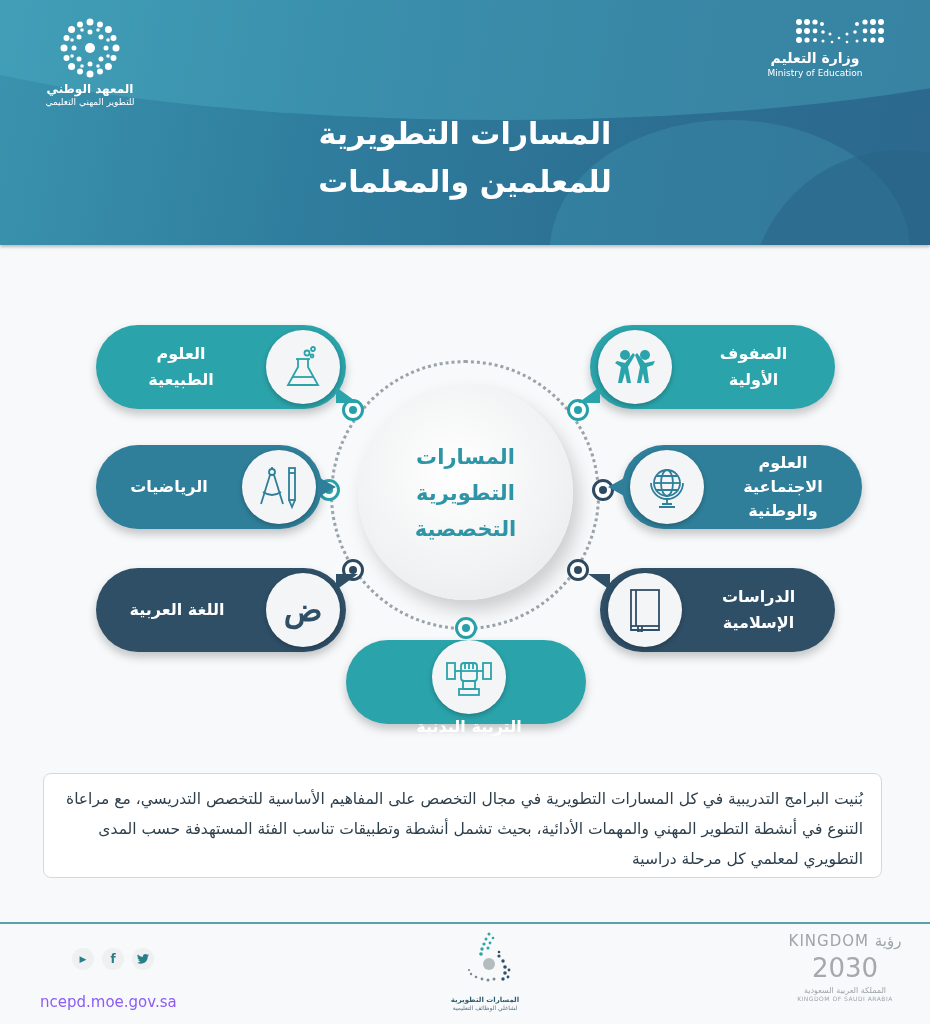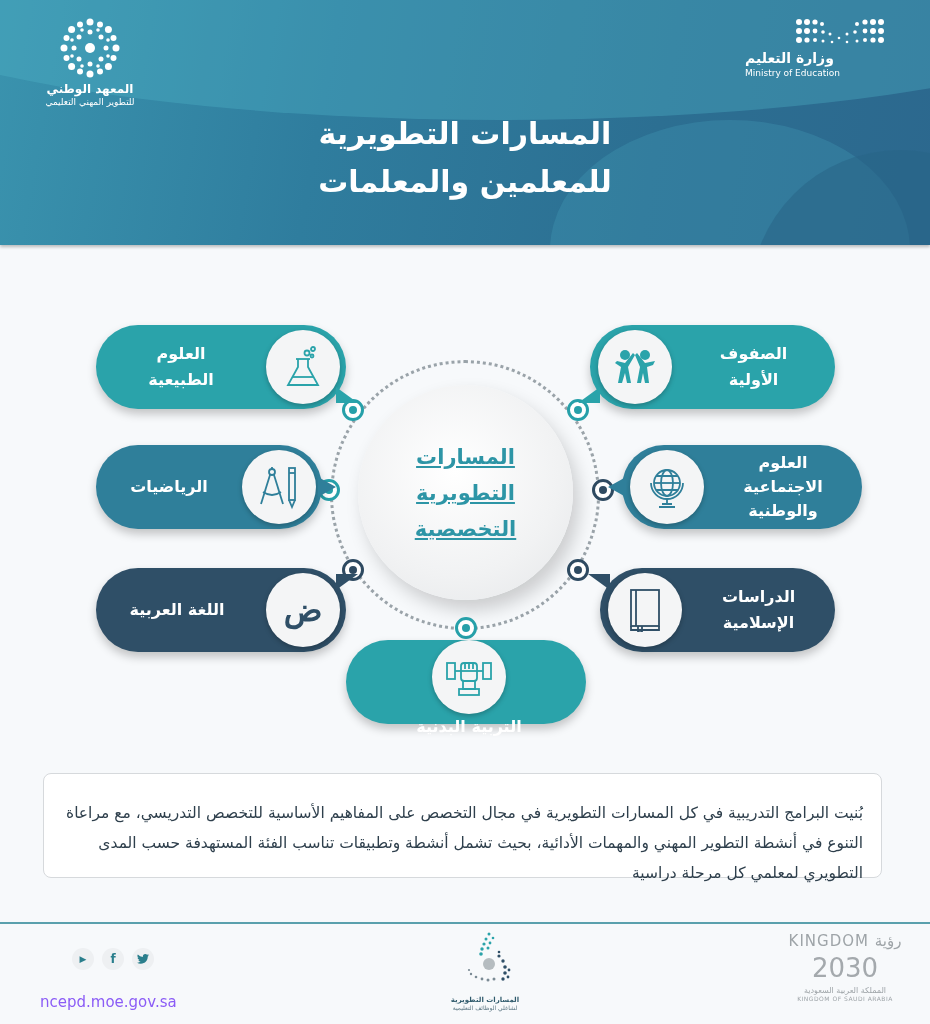--- a/index.html
+++ b/index.html
@@ -24,41 +24,41 @@
   .header .wave3 {
     position: absolute; left: 550px; top: 120px; width: 360px; height: 260px;
     border-radius: 50%; background: rgba(70,160,185,0.3);
   }
 
   .ncepd-logo { position: absolute; left: 35px; top: 18px; width: 110px; text-align: center; color: #fff; }
   .ncepd-logo svg { display: block; margin: 0 auto; }
   .ncepd-logo .l1 { font-size: 12px; font-weight: bold; margin-top: 4px; }
   .ncepd-logo .l2 { font-size: 9px; margin-top: 1px; }
 
-  .moe-logo { position: absolute; left: 745px; top: 18px; width: 140px; color: #fff; text-align: left; }
+  .moe-logo { position: absolute; left: 745px; top: 18px; width: 140px; color: #fff; text-align: center; }
   .moe-logo svg { display: block; margin-left: auto; }
   .moe-logo .ar { font-size: 14px; font-weight: bold; margin-top: 4px; }
   .moe-logo .en { font-size: 9px; margin-top: 2px; }
 
   .main-title {
     position: absolute; left: 240px; width: 450px; top: 110px;
     color: #fff; font-weight: bold; text-align: center; font-size: 30px; line-height: 48px;
     font-family: "DejaVu Sans", sans-serif;
   }
   .orbit {
     position: absolute; left: 330px; top: 360px; width: 270px; height: 270px;
     border: 3px dotted #9aa3a9; border-radius: 50%;
     transform: translateY(-245px);
   }
   .hub {
     position: absolute; left: 358px; top: 385px; width: 215px; height: 215px;
     border-radius: 50%; background: radial-gradient(circle at 45% 40%, #ffffff 0%, #f1f2f3 60%, #e4e6e8 100%);
     box-shadow: 6px 10px 18px rgba(0,0,0,0.18);
     display: flex; align-items: center; justify-content: center; flex-direction: column;
-    color: #2d95a6; font-weight: bold; font-size: 21px; line-height: 36px; text-align: center; text-decoration: underline;
+    color: #2d95a6; font-weight: bold; font-size: 21px; line-height: 36px; text-align: center;
   }
 
   .dot-node {
     position: absolute; width: 22px; height: 22px; border-radius: 50%;
     background: #fff; border: 3px solid #26a0a9; display: flex; align-items: center; justify-content: center;
   }
   .dot-node::after { content: ""; width: 8px; height: 8px; border-radius: 50%; background: #26a0a9; }
   .dot-node.dark { border-color: #2e4a61; }
   .dot-node.dark::after { background: #2e4a61; }
 
@@ -78,21 +78,21 @@
   }
   .pill .label { flex: 1; text-align: center; }
   .pill .tail {
     position: absolute; width: 0; height: 0;
   }
 
   
   .desc {
     position: absolute; left: 43px; top: 773px; width: 839px; height: 105px;
     background: #fff; border: 1px solid #d6d9dc; border-radius: 8px;
-    padding: 24px 18px; direction: rtl; 
+    padding: 10px 18px; direction: rtl; 
     color: #2e3f4c; font-size: 15.5px; line-height: 30px;
   }
 
   
   .footer-line { position: absolute; left: 0; top: 922px; width: 930px; height: 2px; background: #5aa0ad; }
   .footer { position: absolute; left: 0; top: 924px; width: 930px; height: 100px; background: #f7f9fb; }
   .social { position: absolute; left: 72px; top: 24px; display: flex; gap: 8px; }
   .social .s { width: 22px; height: 22px; border-radius: 50%; background: #eef0f2; display: flex; align-items: center; justify-content: center; color: #2a7e8c; font-size: 12px; font-weight: bold; }
   .site { position: absolute; left: 40px; top: 69px; color: #8b5cf6; font-size: 15px; }
   .center-logo { position: absolute; left: 445px; top: 6px; width: 80px; text-align: center; }

